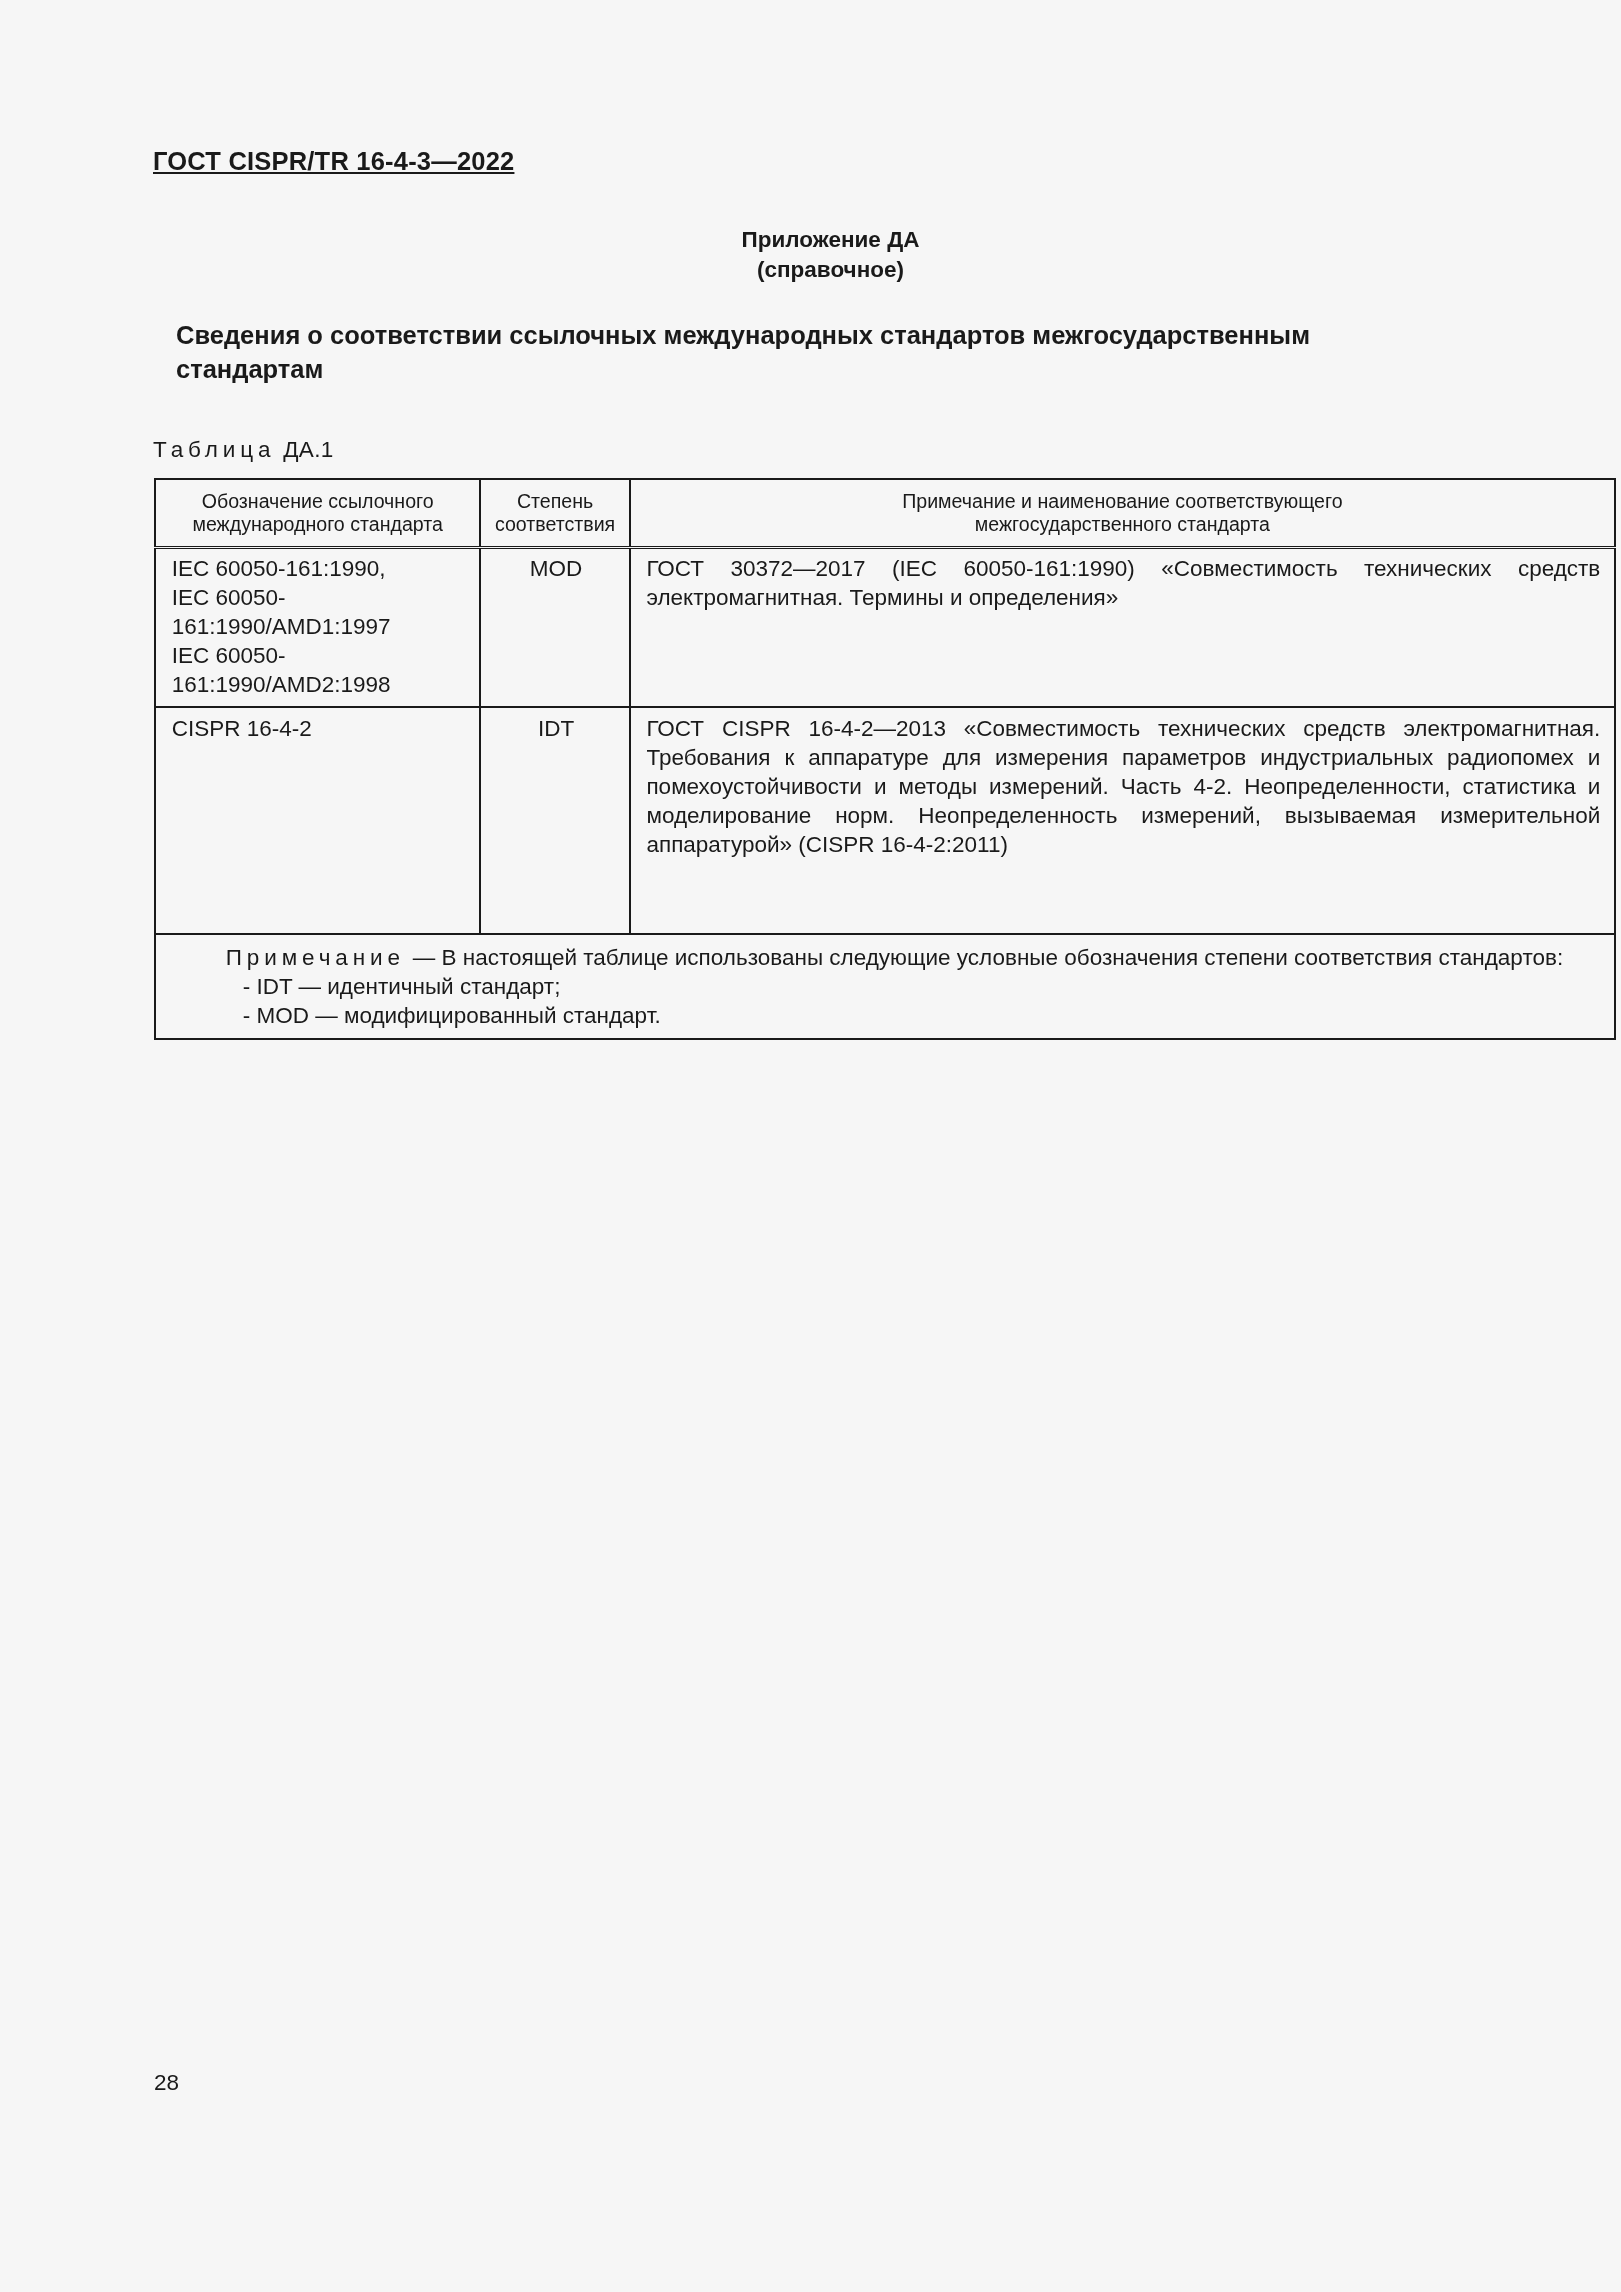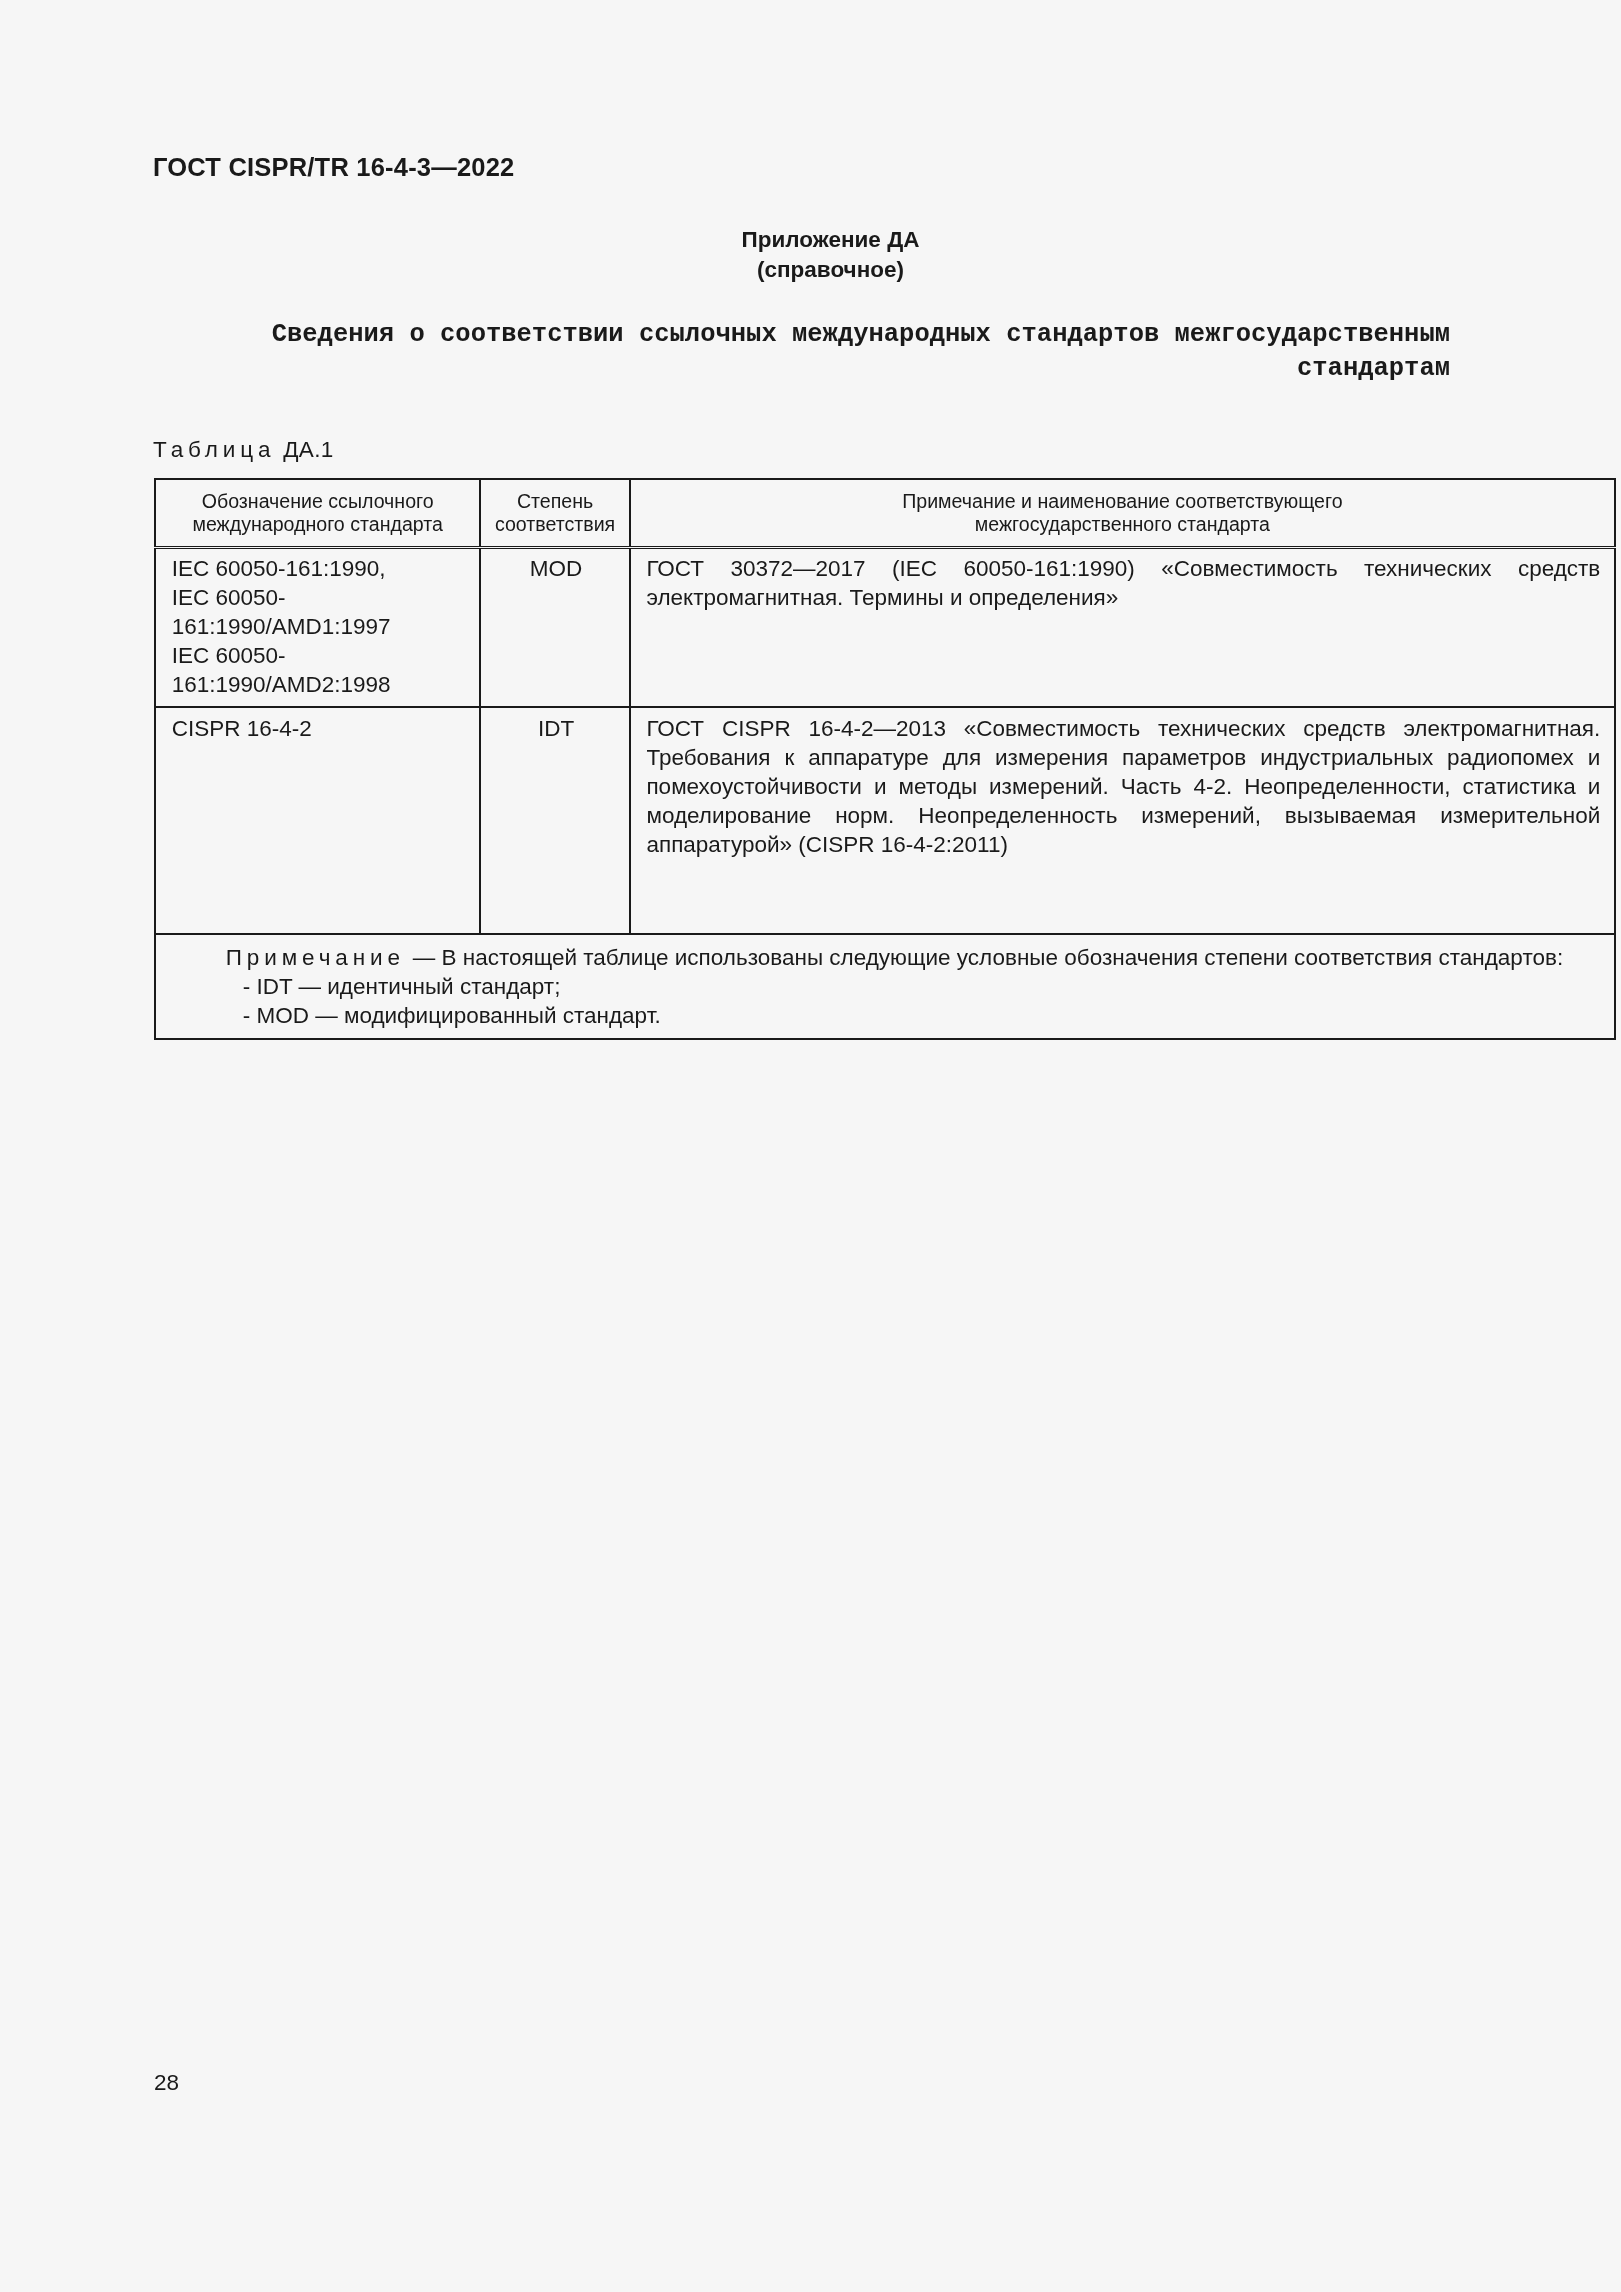--- a/index.html
+++ b/index.html
@@ -1,30 +1,30 @@
 <!DOCTYPE html>
 <html><head>
 <meta charset="utf-8">
 <style>
   html, body { margin:0; padding:0; }
   body {
     width:1621px; height:2293px; background:#f6f6f6; position:relative;
     font-family:"Liberation Sans", sans-serif; color:#1a1a1a;
   }
   .doc-code {
-    position:absolute; left:153px; top:153px;
-    font-size:25.5px; font-weight:bold; letter-spacing:0.2px;
+    position:absolute; left:153px; top:147px;
+    font-size:25.5px; font-weight:bold; letter-spacing:0.2px;text-decoration:underline;
   }
   .annex {
     position:absolute; left:0; width:1621px; top:225px;
     text-align:center; font-weight:bold; font-size:22.5px; line-height:30px;margin-left:20px;
   }
   .heading {
     position:absolute; left:176px; width:1274px; top:318px;
-    text-align:right; font-weight:bold; font-size:25.5px; line-height:34px;font-family:Liberation Mono, monospace;
+    text-align:left; font-weight:bold; font-size:25.5px; line-height:34px;
   }
   .table-caption {
     position:absolute; left:153px; top:437px; font-size:22.5px;
     letter-spacing:0.3px;
   }
   .table-caption .spaced { letter-spacing:4.9px; margin-right:7.8px; }
   table.std {
     position:absolute; left:154px; top:478px; width:1462px;
     border-collapse:collapse; font-size:22.5px; line-height:29px;
   }

